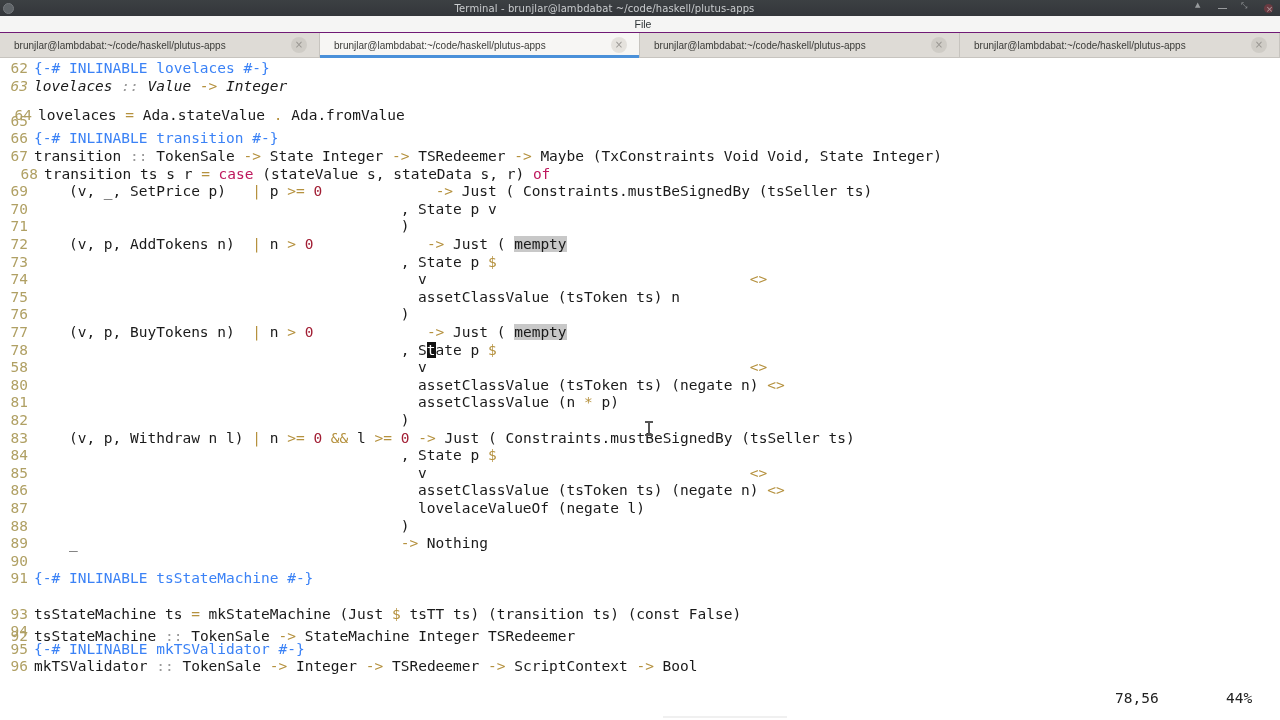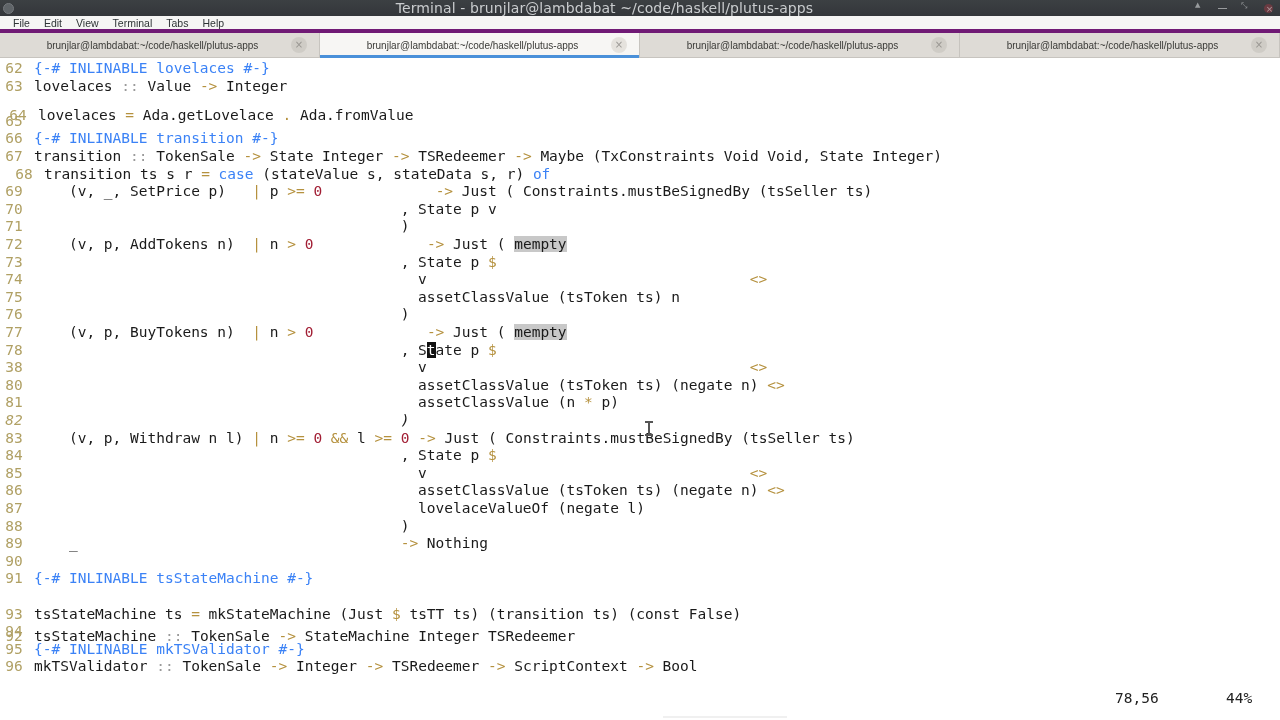--- a/index.html
+++ b/index.html
@@ -15,39 +15,39 @@
     position: absolute; left: 0; top: 0; width: 1280px; height: 16px;
     background: linear-gradient(#3c4043, #33363a);
     display: flex; align-items: center;
   }
   #titlebar .app-icon {
     width: 11px; height: 11px; margin-left: 3px; border-radius: 50%;
     background: #5f6468; border: 1px solid #75797d; flex: 0 0 auto;
   }
   #titlebar .title-text {
     flex: 1 1 auto; text-align: center;
-    font-size: 14px; color: #c9ccce; letter-spacing: .1px;
+    font-size: 10px; color: #c9ccce; letter-spacing: .1px;
     white-space: nowrap; overflow: hidden;
   }
   #titlebar .winbtns { display: flex; align-items: center; gap: 14px; margin-right: 7px; flex: 0 0 auto; }
   #titlebar .winbtn { width: 9px; height: 9px; position: relative; opacity: .75; }
   .wb-min::before { content: ""; position: absolute; left: 0; top: 4px; width: 9px; height: 1px; background: #b9bcbe; }
   .wb-shade::before { content: "\25B2"; position: absolute; left: 0; top: -3px; font-size: 7px; color: #b9bcbe; }
   .wb-max::before { content: "\2921"; position: absolute; left: 0; top: -3px; font-size: 8px; color: #b9bcbe; }
   .wb-close { width: 11px; height: 11px; border-radius: 50%; background: #7a3a42; opacity: 1; }
   .wb-close::before {
     content: "\00D7"; position: absolute; left: 0; top: -3px; width: 11px;
     text-align: center; font-size: 9px; color: #d9b8bc; line-height: 16px;
   }
 
   
   #menubar {
     position: absolute; left: 0; top: 16px; width: 1280px; height: 17px;
-    background: #f5f5f4; border-bottom: 4px solid #701a75;
-    display: flex; align-items: center; padding-left: 6px;
+    background: #f5f5f4; border-bottom: 1px solid #701a75;
+    display: flex; align-items: center; padding-left: 6px; flex-direction: column;
   }
   #menubar .menu-item {
     font-size: 10.5px; color: #2e3436; padding: 0 7px; line-height: 16px;
     font-family: "Liberation Sans", sans-serif;
   }
 
   
   #tabbar {
     position: absolute; left: 0; top: 33px; width: 1280px; height: 25px;
     background: #dedbd6; display: flex; align-items: stretch;
@@ -60,21 +60,21 @@
     background: #dedbd6;
   }
   .tab.active { background: #f7f6f4; }
   .tab.active::after {
     content: ""; position: absolute; left: 0; right: 0; bottom: -1px;
     height: 3px; background: #4a90d9;
   }
   .tab .tab-label {
     flex: 1 1 auto; font-size: 10px; color: #3b3b38; padding-left: 14px;
     font-family: "Liberation Sans", sans-serif;
-    white-space: nowrap; overflow: hidden; text-overflow: ellipsis; text-align: center;
+    white-space: nowrap; overflow: hidden; text-overflow: ellipsis;
   }
   .tab .tab-close {
     flex: 0 0 auto; width: 16px; height: 16px; margin-right: 12px;
     border-radius: 50%; background: #cdcac4; position: relative; opacity: .85;
   }
   .tab.active .tab-close { background: #e2dfda; }
   .tab .tab-close::before {
     content: "\00D7"; position: absolute; left: 0; top: 0; width: 16px;
     text-align: center; line-height: 16px; font-size: 10px; color: #8d8a85;
   }
@@ -82,31 +82,31 @@
   
   #editor {
     position: absolute; left: 0; top: 58px; width: 1280px; height: 628px;
     background: #ffffff;
     font-family: "DejaVu Sans Mono", monospace;
     font-size: 14.5px;
     line-height: 17.6px;
   }
   .code-line { position: relative; height: 17.6px; white-space: pre; }
   .lno {
-    position: absolute; left: 0; top: 0; width: 28px; text-align: center;
+    position: absolute; left: 0; top: 0; width: 28px; text-align: right;
     color: #b0a064;
   }
   .ltext { position: absolute; left: 34px; top: 0; color: #1a1a1a; }
 
   
   .k-prag   { color: #3b82f6; }            
   .k-op     { color: #b5913e; }            
   .k-colons { color: #9a9a9a; }            
   .k-num    { color: #a11d33; }            
-  .k-kw     { color: #3b82f6; }            
+  .k-kw     { color: #be185d; }            
   .k-plain  { color: #1a1a1a; }
 
   .sel { background: #c8c8c8; color: #1a1a1a; }     
   .cursor { background: #111111; color: #ffffff; }  
 
   
   #mouse-pointer {
     position: absolute; left: 645px; top: 362px; width: 8px; height: 17px;
     pointer-events: none;
   }
@@ -173,40 +173,40 @@
       <div class="tab-close"></div>
     </div>
     <div class="tab">
       <div class="tab-label">brunjlar@lambdabat:~/code/haskell/plutus-apps</div>
       <div class="tab-close"></div>
     </div>
   </div>
 
 <div id="editor">
     <div class="code-line" style="top: 2px; position: absolute; left: 0px; right: 0px;"><span class="lno">62</span><span class="ltext"><span class="k-prag">{-# INLINABLE lovelaces #-}</span></span></div>
-    <div class="code-line" style="top: 19.6px; position: absolute; left: 0px; right: 9px;"><span class="lno">63</span><span class="ltext"><span class="k-plain">lovelaces </span><span class="k-colons">::</span><span class="k-plain"> Value </span><span class="k-op">-&gt;</span><span class="k-plain"> Integer</span></span></div>
-    <div class="code-line" style="top: 37.2px; position: absolute; left: 4px; right: 0px; margin-top: 12px;"><span class="lno">64</span><span class="ltext"><span class="k-plain">lovelaces </span><span class="k-op">=</span><span class="k-plain"> Ada.getLovelace </span><span class="k-op">.</span><span class="k-plain"> Ada.fromValue</span></span></div>
+    <div class="code-line" style="top: 19.6px; position: absolute; left: 0px; right: 9px; font-style: italic;"><span class="lno">63</span><span class="ltext"><span class="k-plain">lovelaces </span><span class="k-colons">::</span><span class="k-plain"> Value </span><span class="k-op">-&gt;</span><span class="k-plain"> Integer</span></span></div>
+    <div class="code-line" style="top: 37.2px; position: absolute; left: 4px; right: 0px; margin-top: 12px;"><span class="lno">64</span><span class="ltext"><span class="k-plain">lovelaces </span><span class="k-op">=</span><span class="k-plain"> Ada.stateValue </span><span class="k-op">.</span><span class="k-plain"> Ada.fromValue</span></span></div>
     <div class="code-line" style="top: 54.8px; position: absolute; left: 0px; right: 0px;"><span class="lno">65</span><span class="ltext"></span></div>
     <div class="code-line" style="top: 72.4px; position: absolute; left: 0px; right: 0px;"><span class="lno">66</span><span class="ltext"><span class="k-prag">{-# INLINABLE transition #-}</span></span></div>
     <div class="code-line" style="top: 90px; position: absolute; left: 0px; right: 0px;"><span class="lno">67</span><span class="ltext"><span class="k-plain">transition </span><span class="k-colons">::</span><span class="k-plain"> TokenSale </span><span class="k-op">-&gt;</span><span class="k-plain"> State Integer </span><span class="k-op">-&gt;</span><span class="k-plain"> TSRedeemer </span><span class="k-op">-&gt;</span><span class="k-plain"> Maybe (TxConstraints Void Void, State Integer)</span></span></div>
     <div class="code-line" style="top: 107.6px; position: absolute; left: 10px; right: 0px;"><span class="lno">68</span><span class="ltext"><span class="k-plain">transition ts s r </span><span class="k-op">=</span><span class="k-plain"> </span><span class="k-kw">case</span><span class="k-plain"> (stateValue s, stateData s, r) </span><span class="k-kw">of</span></span></div>
     <div class="code-line" style="top: 125.2px; position: absolute; left: 0px; right: 0px;"><span class="lno">69</span><span class="ltext"><span class="k-plain">    (v, _, SetPrice p)   </span><span class="k-op">|</span><span class="k-plain"> p </span><span class="k-op">&gt;=</span><span class="k-plain"> </span><span class="k-num">0</span><span class="k-plain">             </span><span class="k-op">-&gt;</span><span class="k-plain"> Just ( Constraints.mustBeSignedBy (tsSeller ts)</span></span></div>
     <div class="code-line" style="top: 142.8px; position: absolute; left: 0px; right: 0px;"><span class="lno">70</span><span class="ltext"><span class="k-plain">                                          , State p v</span></span></div>
     <div class="code-line" style="top: 160.4px; position: absolute; left: 0px; right: 0px;"><span class="lno">71</span><span class="ltext"><span class="k-plain">                                          )</span></span></div>
     <div class="code-line" style="top: 178px; position: absolute; left: 0px; right: 0px;"><span class="lno">72</span><span class="ltext"><span class="k-plain">    (v, p, AddTokens n)  </span><span class="k-op">|</span><span class="k-plain"> n </span><span class="k-op">&gt;</span><span class="k-plain"> </span><span class="k-num">0</span><span class="k-plain">             </span><span class="k-op">-&gt;</span><span class="k-plain"> Just ( </span><span class="sel">mempty</span></span></div>
     <div class="code-line" style="top: 195.6px; position: absolute; left: 0px; right: 0px;"><span class="lno">73</span><span class="ltext"><span class="k-plain">                                          , State p </span><span class="k-op">$</span></span></div>
     <div class="code-line" style="top: 213.2px; position: absolute; left: 0px; right: 0px;"><span class="lno">74</span><span class="ltext"><span class="k-plain">                                            v                                     </span><span class="k-op">&lt;&gt;</span></span></div>
     <div class="code-line" style="top: 230.8px; position: absolute; left: 0px; right: 0px;"><span class="lno">75</span><span class="ltext"><span class="k-plain">                                            assetClassValue (tsToken ts) n</span></span></div>
     <div class="code-line" style="top: 248.4px; position: absolute; left: 0px; right: 0px;"><span class="lno">76</span><span class="ltext"><span class="k-plain">                                          )</span></span></div>
     <div class="code-line" style="top: 266px; position: absolute; left: 0px; right: 0px;"><span class="lno">77</span><span class="ltext"><span class="k-plain">    (v, p, BuyTokens n)  </span><span class="k-op">|</span><span class="k-plain"> n </span><span class="k-op">&gt;</span><span class="k-plain"> </span><span class="k-num">0</span><span class="k-plain">             </span><span class="k-op">-&gt;</span><span class="k-plain"> Just ( </span><span class="sel">mempty</span></span></div>
     <div class="code-line" style="top: 283.6px; position: absolute; left: 0px; right: 0px;"><span class="lno">78</span><span class="ltext"><span class="k-plain">                                          , S</span><span class="cursor">t</span><span class="k-plain">ate p </span><span class="k-op">$</span></span></div>
-    <div class="code-line" style="top: 301.2px; position: absolute; left: 0px; right: 0px;"><span class="lno">38</span><span class="ltext"><span class="k-plain">                                            v                                     </span><span class="k-op">&lt;&gt;</span></span></div>
+    <div class="code-line" style="top: 301.2px; position: absolute; left: 0px; right: 0px;"><span class="lno">58</span><span class="ltext"><span class="k-plain">                                            v                                     </span><span class="k-op">&lt;&gt;</span></span></div>
     <div class="code-line" style="top: 318.8px; position: absolute; left: 0px; right: 0px;"><span class="lno">80</span><span class="ltext"><span class="k-plain">                                            assetClassValue (tsToken ts) (negate n) </span><span class="k-op">&lt;&gt;</span></span></div>
     <div class="code-line" style="top: 336.4px; position: absolute; left: 0px; right: 0px;"><span class="lno">81</span><span class="ltext"><span class="k-plain">                                            assetClassValue (n </span><span class="k-op">*</span><span class="k-plain"> p)</span></span></div>
-    <div class="code-line" style="top: 354px; position: absolute; left: 0px; right: 0px; font-style: italic;"><span class="lno">82</span><span class="ltext"><span class="k-plain">                                          )</span></span></div>
+    <div class="code-line" style="top: 354px; position: absolute; left: 0px; right: 0px;"><span class="lno">82</span><span class="ltext"><span class="k-plain">                                          )</span></span></div>
     <div class="code-line" style="top: 371.6px; position: absolute; left: 0px; right: 0px;"><span class="lno">83</span><span class="ltext"><span class="k-plain">    (v, p, Withdraw n l) </span><span class="k-op">|</span><span class="k-plain"> n </span><span class="k-op">&gt;=</span><span class="k-plain"> </span><span class="k-num">0</span><span class="k-plain"> </span><span class="k-op">&amp;&amp;</span><span class="k-plain"> l </span><span class="k-op">&gt;=</span><span class="k-plain"> </span><span class="k-num">0</span><span class="k-plain"> </span><span class="k-op">-&gt;</span><span class="k-plain"> Just ( Constraints.mustBeSignedBy (tsSeller ts)</span></span></div>
     <div class="code-line" style="top: 389.2px; position: absolute; left: 0px; right: 0px;"><span class="lno">84</span><span class="ltext"><span class="k-plain">                                          , State p </span><span class="k-op">$</span></span></div>
     <div class="code-line" style="top: 406.8px; position: absolute; left: 0px; right: 0px;"><span class="lno">85</span><span class="ltext"><span class="k-plain">                                            v                                     </span><span class="k-op">&lt;&gt;</span></span></div>
     <div class="code-line" style="top: 424.4px; position: absolute; left: 0px; right: 0px;"><span class="lno">86</span><span class="ltext"><span class="k-plain">                                            assetClassValue (tsToken ts) (negate n) </span><span class="k-op">&lt;&gt;</span></span></div>
     <div class="code-line" style="top: 442px; position: absolute; left: 0px; right: 0px;"><span class="lno">87</span><span class="ltext"><span class="k-plain">                                            lovelaceValueOf (negate l)</span></span></div>
     <div class="code-line" style="top: 459.6px; position: absolute; left: 0px; right: 0px;"><span class="lno">88</span><span class="ltext"><span class="k-plain">                                          )</span></span></div>
     <div class="code-line" style="top: 477.2px; position: absolute; left: 0px; right: 0px;"><span class="lno">89</span><span class="ltext"><span class="k-plain">    _                                     </span><span class="k-op">-&gt;</span><span class="k-plain"> Nothing</span></span></div>
     <div class="code-line" style="top: 494.8px; position: absolute; left: 0px; right: 0px; padding-left: 48px;"><span class="lno">90</span><span class="ltext"></span></div>
     <div class="code-line" style="top: 512.4px; position: absolute; left: 0px; right: 0px;"><span class="lno">91</span><span class="ltext"><span class="k-prag">{-# INLINABLE tsStateMachine #-}</span></span></div>
     <div class="code-line" style="top: 530px; position: absolute; left: 0px; right: 0px; margin-top: 40px;"><span class="lno">92</span><span class="ltext"><span class="k-plain">tsStateMachine </span><span class="k-colons">::</span><span class="k-plain"> TokenSale </span><span class="k-op">-&gt;</span><span class="k-plain"> StateMachine Integer TSRedeemer</span></span></div>

